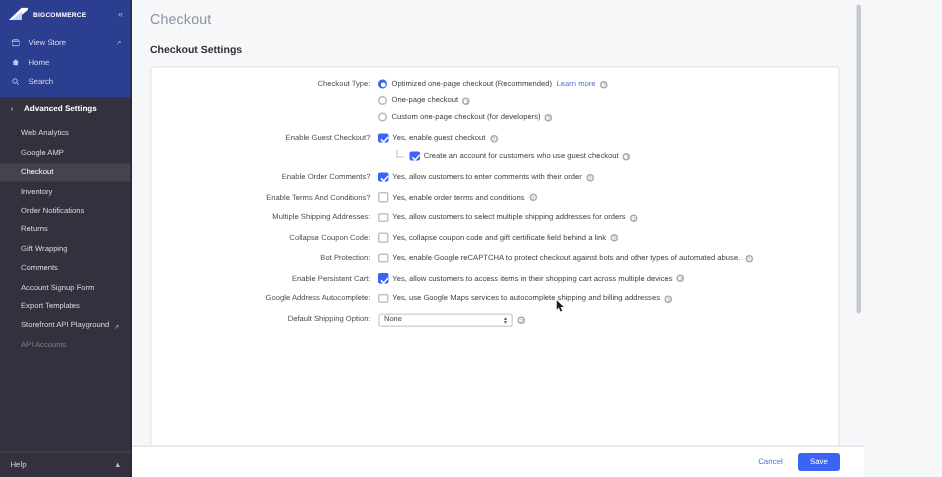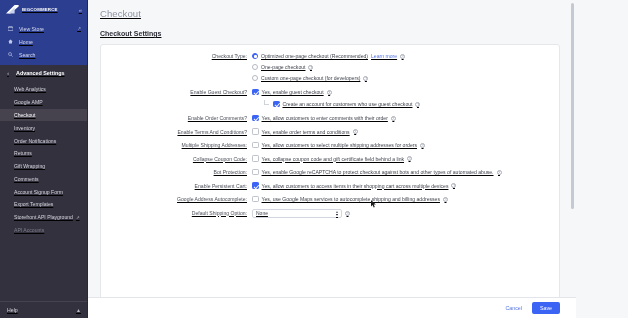--- a/index.html
+++ b/index.html
@@ -2,21 +2,21 @@
 <html><head>
 <meta charset="utf-8">
 <style>
   * { box-sizing: border-box; margin: 0; padding: 0; }
   html, body {
     width: 628px; height: 318px;
     font-family: "Liberation Sans", sans-serif;
     overflow: hidden;
     background: #f6f7f9;
   }
-  .app { display: flex; width: 576px; height: 318px; position: relative; text-decoration: underline; }
+  .app { display: flex; width: 576px; height: 318px; position: relative; }
 
   
   .sidebar {
     width: 88px; height: 318px;
     background: #34313f;
     display: flex; flex-direction: column;
     position: relative; flex: 0 0 88px;
   }
   .sb-top { background: #2c3e8f; }
   .sb-logo {

